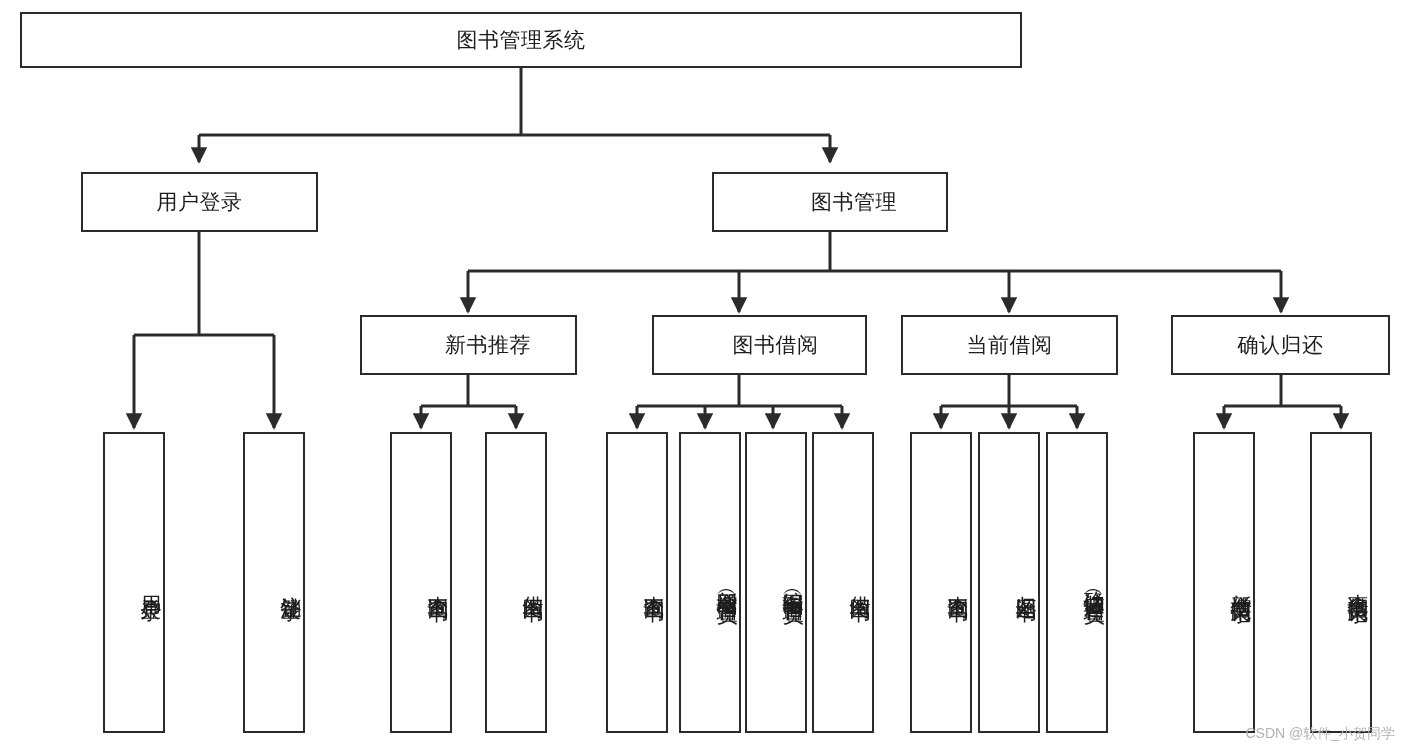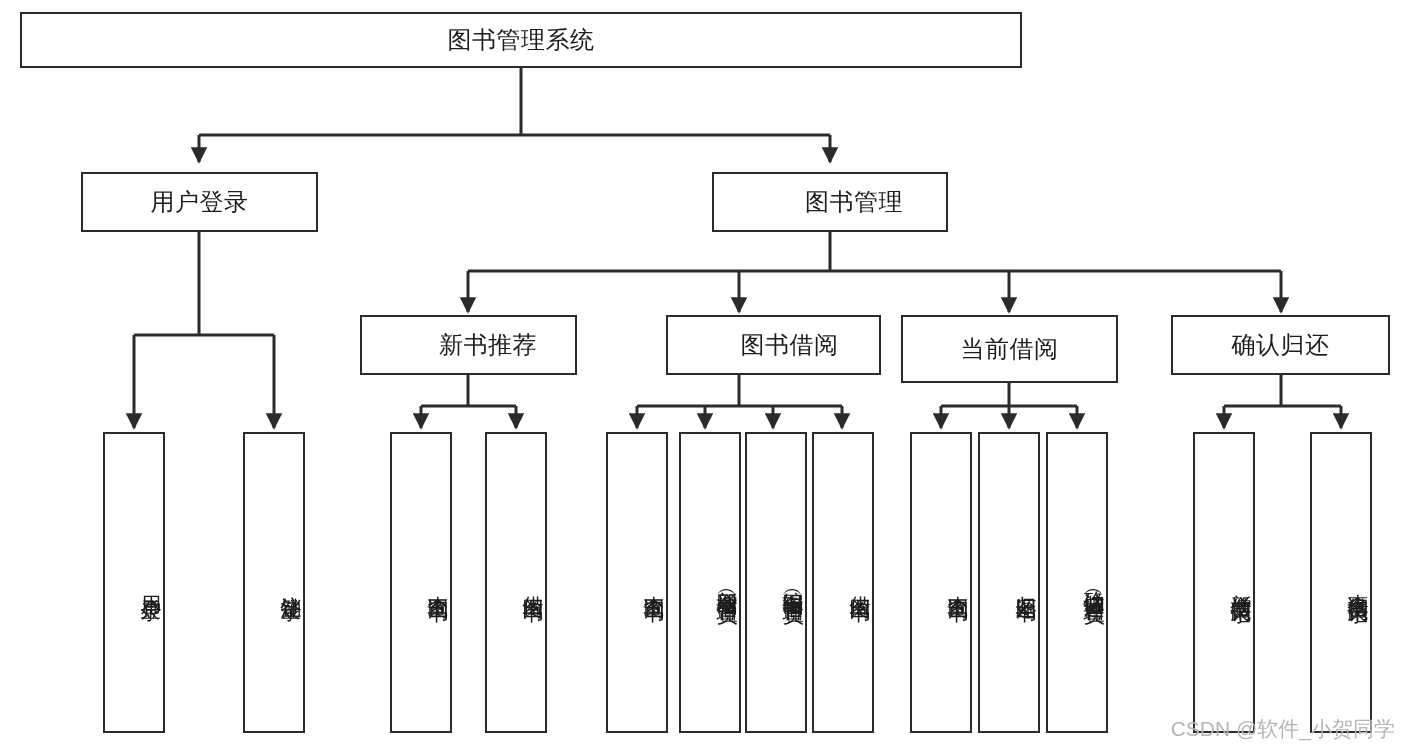--- a/index.html
+++ b/index.html
@@ -31,21 +31,21 @@
     box-sizing: border-box;
     background: #ffffff;
     border: 2px solid #2b2b2b;
     display: flex;
     align-items: center;
     justify-content: center;
     color: #1d1d1d;
     z-index: 2;
   }
   .node.horizontal {
-    font-size: 24px;
+    font-size: 21px;
     letter-spacing: 0.5px;
     line-height: 1.1;
     white-space: nowrap;
     align-items: center;
   }
   .node.vertical {
     writing-mode: vertical-rl;
     text-orientation: upright;
     font-size: 21px;
     line-height: 1.18;
@@ -57,21 +57,21 @@
   }
   .node.vertical .vlabel {
     writing-mode: vertical-rl;
     text-orientation: upright;
     display: block;
   }
   #watermark {
     position: absolute;
     right: 10px;
     bottom: 4px;
-    font-size: 21px;
+    font-size: 14px;
     color: #b4b4b4;
     white-space: nowrap;
     z-index: 5;
     font-family: "Liberation Sans", "DejaVu Sans", sans-serif;
   }
 </style>
 </head>
 <body>
 
 <div id="diagram-canvas">
@@ -133,24 +133,24 @@
   <div class="node horizontal" style="left:81px; top:172px; width:237px; height:60px;">
     <span>用户登录</span>
   </div>
   <div class="node horizontal" style="left:712px; top:172px; width:236px; height:60px;padding-left:48px;">
     <span>图书管理</span>
   </div>
 
   <div class="node horizontal" style="left:360px; top:315px; width:217px; height:60px;padding-left:39px;">
     <span>新书推荐</span>
   </div>
-  <div class="node horizontal" style="left:666px; top:315px; width:215px; height:60px;padding-left:32px;">
+  <div class="node horizontal" style="left:652px; top:315px; width:215px; height:60px;padding-left:32px;">
     <span>图书借阅</span>
   </div>
-  <div class="node horizontal" style="left:901px; top:315px; width:217px; height:68px;">
+  <div class="node horizontal" style="left:901px; top:315px; width:217px; height:60px;">
     <span>当前借阅</span>
   </div>
   <div class="node horizontal" style="left:1171px; top:315px; width:219px; height:60px;">
     <span>确认归还</span>
   </div>
 
   <div class="node vertical" style="left:103px; top:432px; width:62px; height:301px;">
     <span class="vlabel">用户登录</span>
   </div>
   <div class="node vertical" style="left:243px; top:432px; width:62px; height:301px;">

